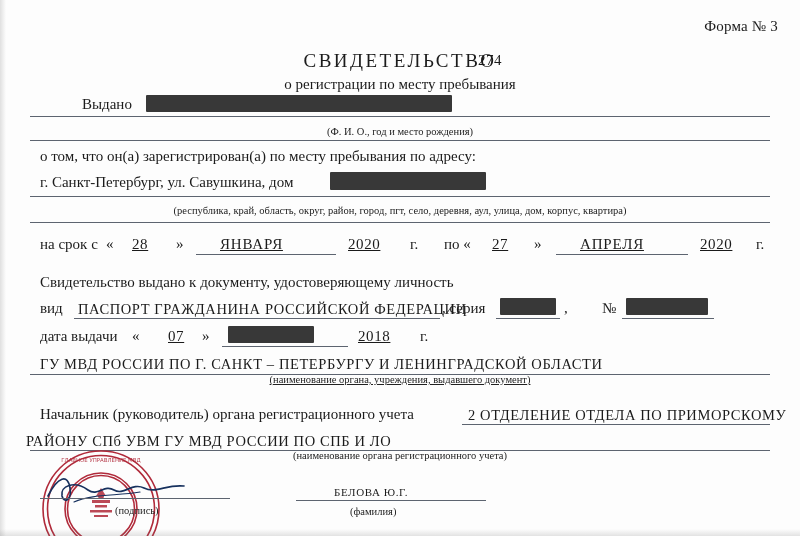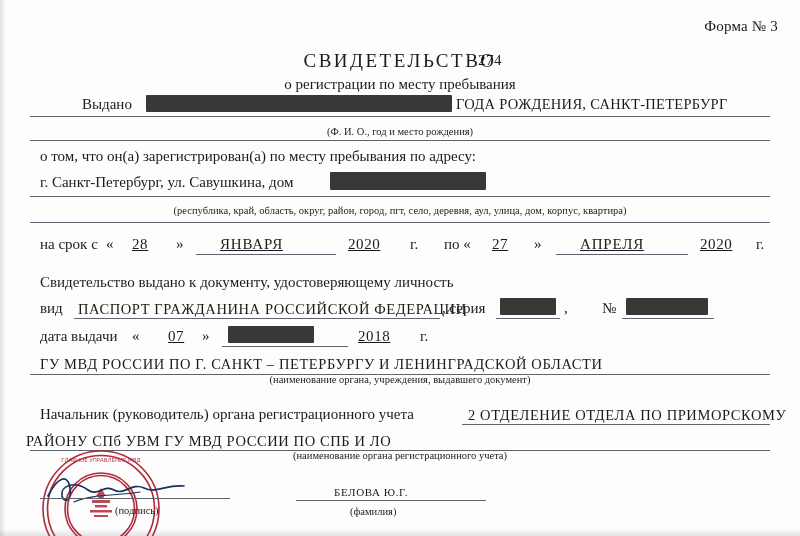--- a/index.html
+++ b/index.html
@@ -144,21 +144,20 @@
 <div class="page">
 
   <div class="form-no">Форма № 3</div>
 
   <div class="title">СВИДЕТЕЛЬСТВО</div>
   <div class="title-num">274</div>
   <div class="subtitle">о регистрации по месту пребывания</div>
 
   <div class="row" style="left:82px; top:96px;">Выдано</div>
   <div class="redact" style="left:146px; top:95px; width:306px; height:17px;"></div>
-  <div class="row" style="left:456px; top:96px; font-size:14.5px; letter-spacing:0.3px;">ГОДА РОЖДЕНИЯ, САНКТ-ПЕТЕРБУРГ</div>
   <div class="rule" style="left:30px; top:116px; width:740px;"></div>
   <div class="rule" style="left:30px; top:140px; width:740px;"></div>
   <div class="caption" style="left:230px; top:126px; width:340px;">(Ф. И. О., год и место рождения)</div>
 
   <div class="row" style="left:40px; top:148px;text-align:right;">о том, что он(а) зарегистрирован(а) по месту пребывания по адресу:</div>
   <div class="row" style="left:40px; top:174px;">г. Санкт-Петербург, ул. Савушкина, дом</div>
   <div class="redact" style="left:330px; top:172px; width:156px; height:18px;"></div>
   <div class="rule" style="left:30px; top:196px; width:740px;"></div>
   <div class="caption" style="left:150px; top:205px; width:500px;">(республика, край, область, округ, район, город, пгт, село, деревня, аул, улица, дом, корпус, квартира)</div>
   <div class="rule" style="left:30px; top:222px; width:740px;"></div>
@@ -196,21 +195,21 @@
   <div class="row" style="left:132px; top:328px;">«</div>
   <div class="row uline" style="left:168px; top:328px; letter-spacing:0.6px;">07</div>
   <div class="row" style="left:202px; top:328px;">»</div>
   <div class="redact" style="left:228px; top:326px; width:86px; height:17px;"></div>
   <div class="rule" style="left:222px; top:346px; width:126px;"></div>
   <div class="row uline" style="left:358px; top:328px; letter-spacing:0.6px;">2018</div>
   <div class="row" style="left:420px; top:328px;">г.</div>
 
   <div class="small-caps-line" style="left:40px; top:356px;">ГУ  МВД  РОССИИ  ПО  Г. САНКТ – ПЕТЕРБУРГУ  И  ЛЕНИНГРАДСКОЙ ОБЛАСТИ</div>
   <div class="rule" style="left:30px; top:374px; width:740px;"></div>
-  <div class="caption" style="left:200px; top:368px; width:400px; top:374px;">(наименование органа, учреждения, выдавшего документ)</div>
+  <div class="caption" style="left:200px; top:368px; width:400px; top:374px;text-decoration:underline;">(наименование органа, учреждения, выдавшего документ)</div>
 
   <div class="row" style="left:40px; top:406px;">Начальник (руководитель) органа регистрационного учета</div>
   <div class="small-caps-line" style="left:468px; top:407px;">2 ОТДЕЛЕНИЕ ОТДЕЛА  ПО ПРИМОРСКОМУ</div>
   <div class="rule" style="left:462px; top:424px; width:308px;"></div>
   <div class="small-caps-line" style="left:26px; top:433px;">РАЙОНУ СПб УВМ  ГУ  МВД  РОССИИ  ПО СПБ  И  ЛО</div>
   <div class="rule" style="left:30px; top:450px; width:740px;"></div>
   <div class="caption" style="left:250px; top:450px; width:300px;">(наименование органа регистрационного учета)</div>
 
   <div class="stamp">
     <svg width="122" height="122" viewBox="0 0 122 122" xmlns="http://www.w3.org/2000/svg">

